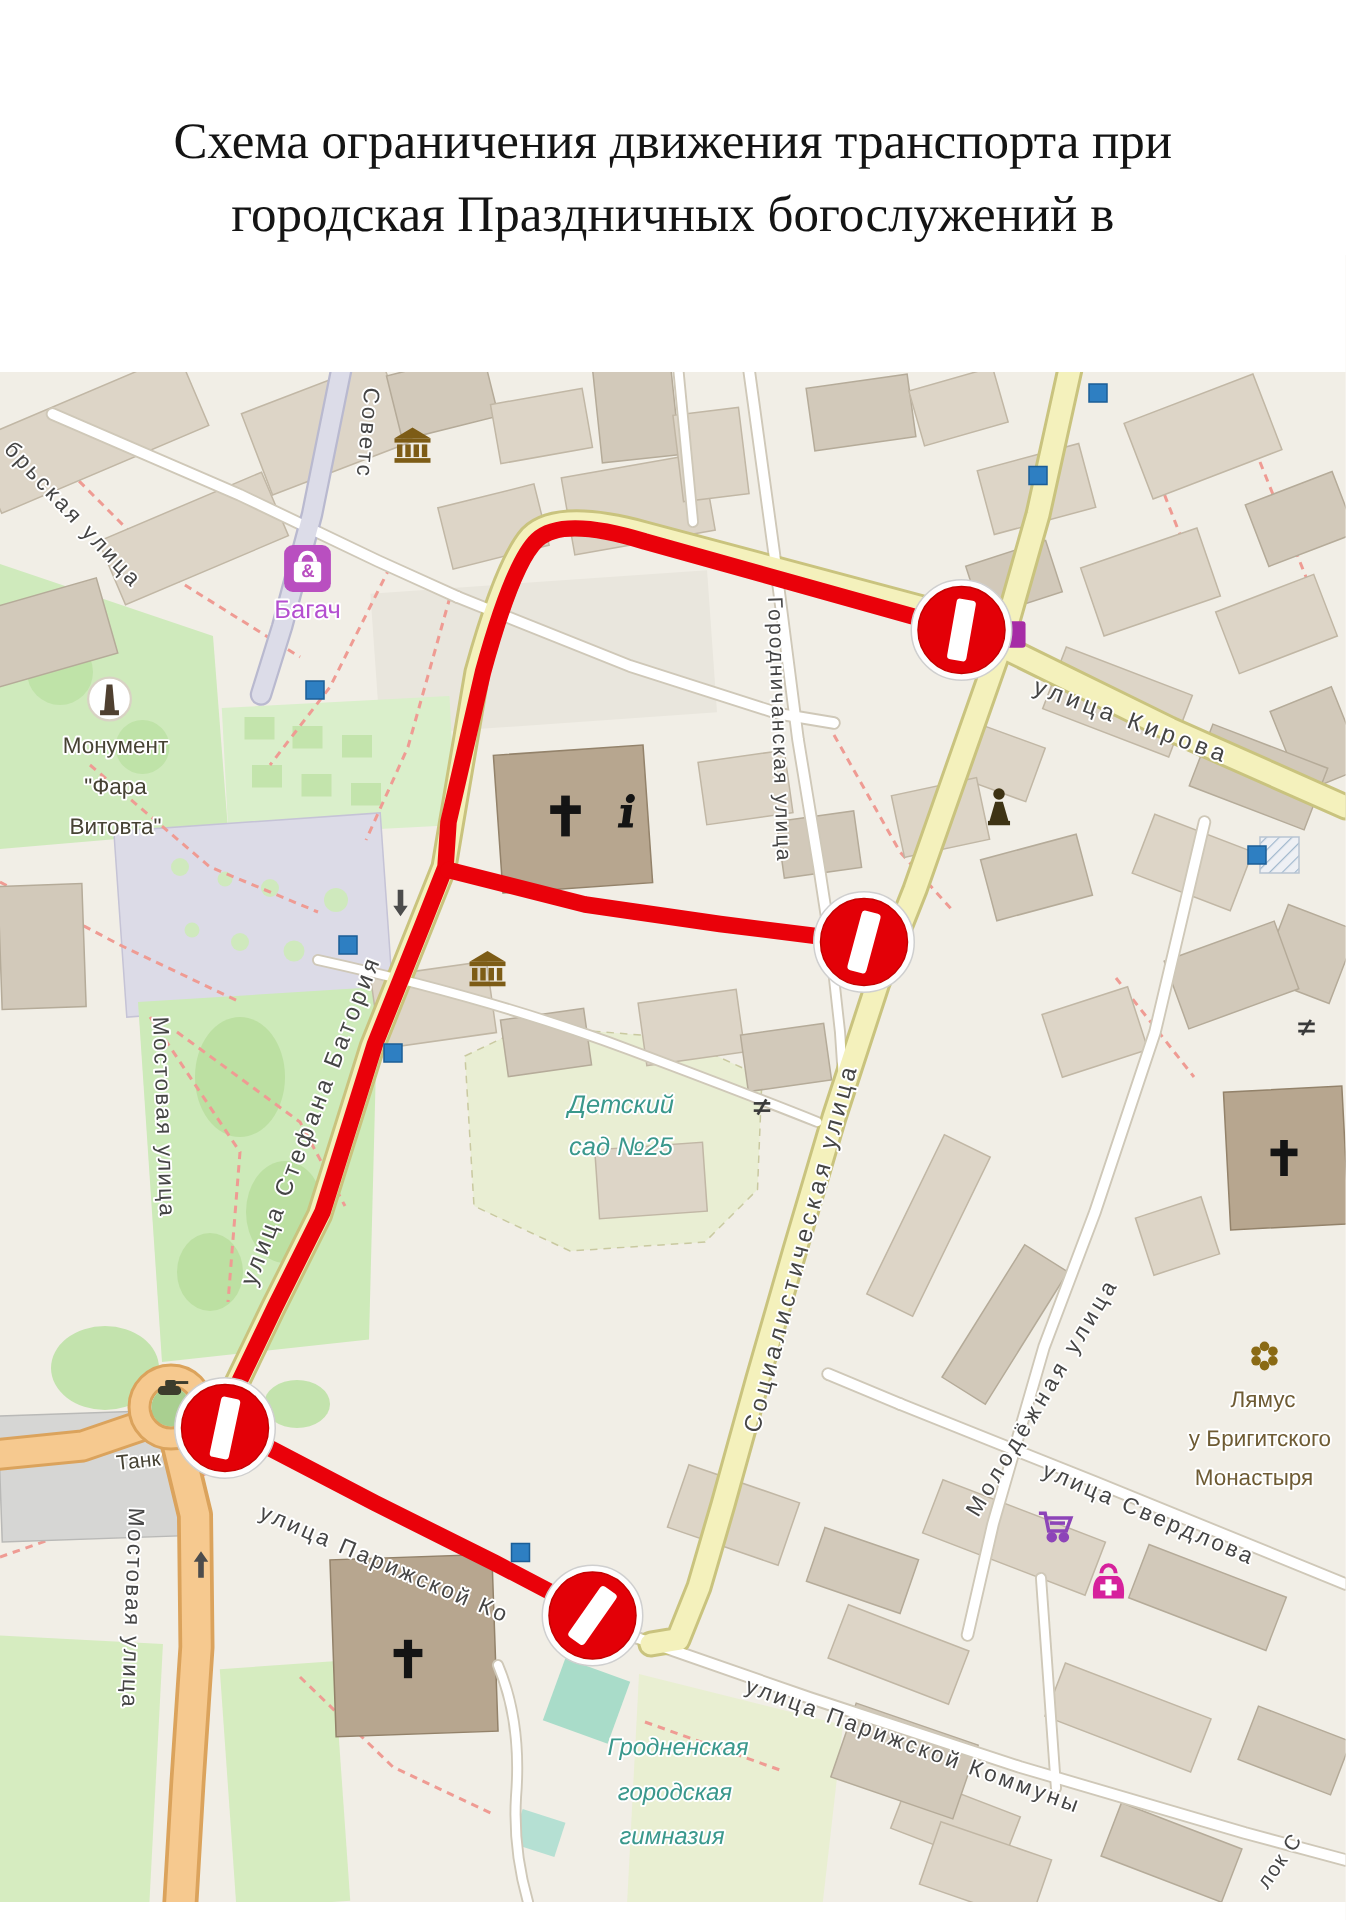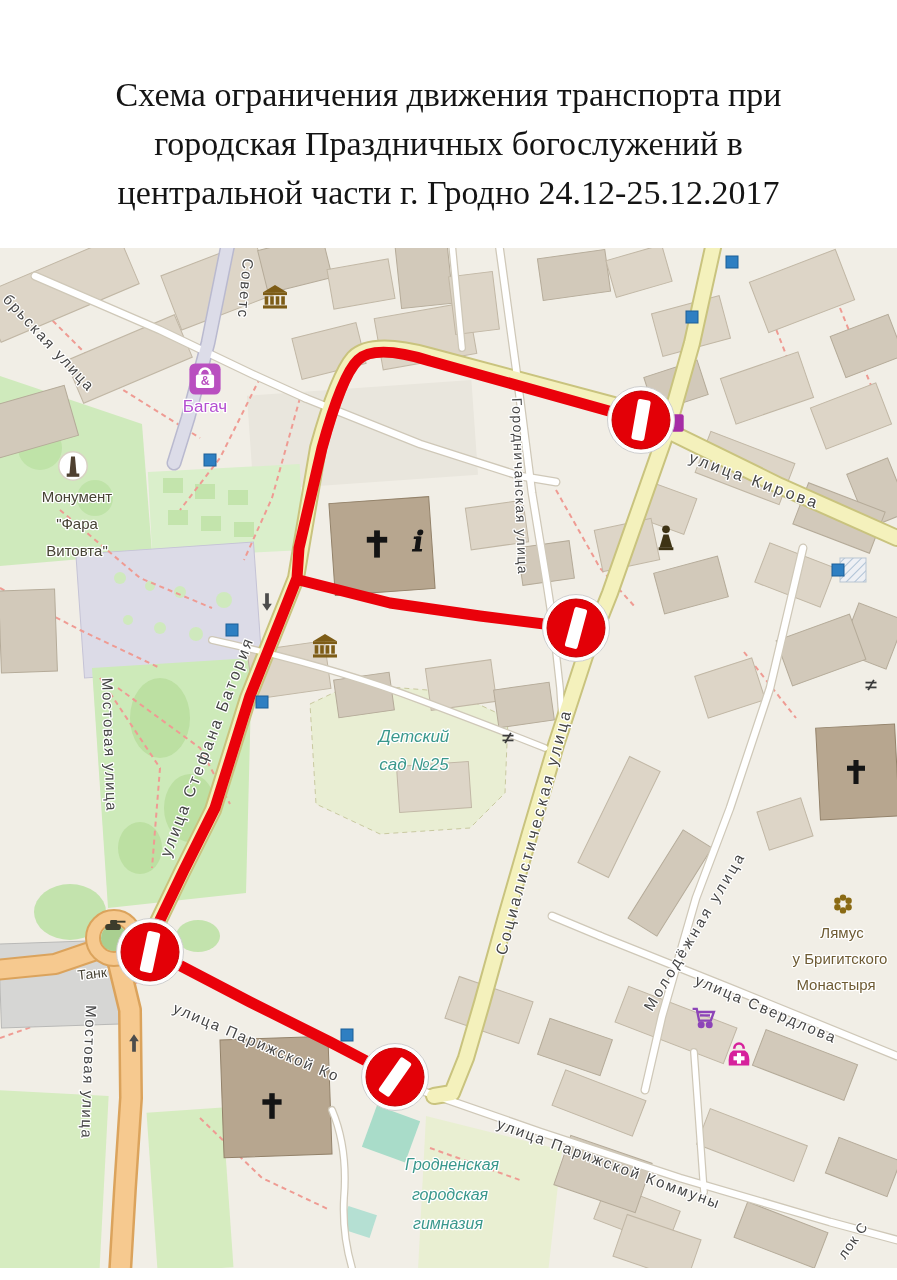--- a/index.html
+++ b/index.html
@@ -10,21 +10,20 @@
   #map-wrap{position:absolute;top:248px;left:0;width:897px;height:1020px;background:#f1eee6;}
   svg text{font-family:"Liberation Sans",sans-serif;}
   .lbl{paint-order:stroke;stroke:#ffffff;stroke-width:2.6px;stroke-linejoin:round;}
 </style>
 </head>
 <body>
 
 <div class="title-block">
   <div>Схема ограничения движения транспорта при</div>
   <div>городская Праздничных богослужений в</div>
-  <div>центральной части г. Гродно 24.12-25.12.2017</div>
 </div>
 
 <div id="map-wrap">
   <svg id="map-svg" width="897" height="1020" viewBox="0 0 897 1020" xmlns="http://www.w3.org/2000/svg">
     <defs>
       <pattern id="hatch" width="6" height="6" patternUnits="userSpaceOnUse" patternTransform="rotate(45)">
         <rect width="6" height="6" fill="#eef0f4"></rect>
           <line x1="0" y1="0" x2="0" y2="6" stroke="#9fb7cd" stroke-width="1.6"></line>
       </pattern>
       <g id="sym-museum" fill="#7d5c16">

